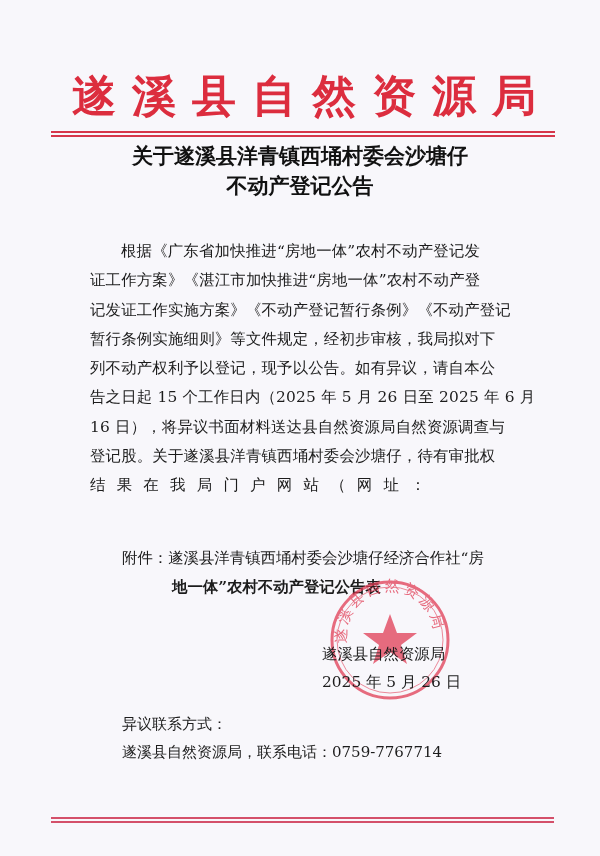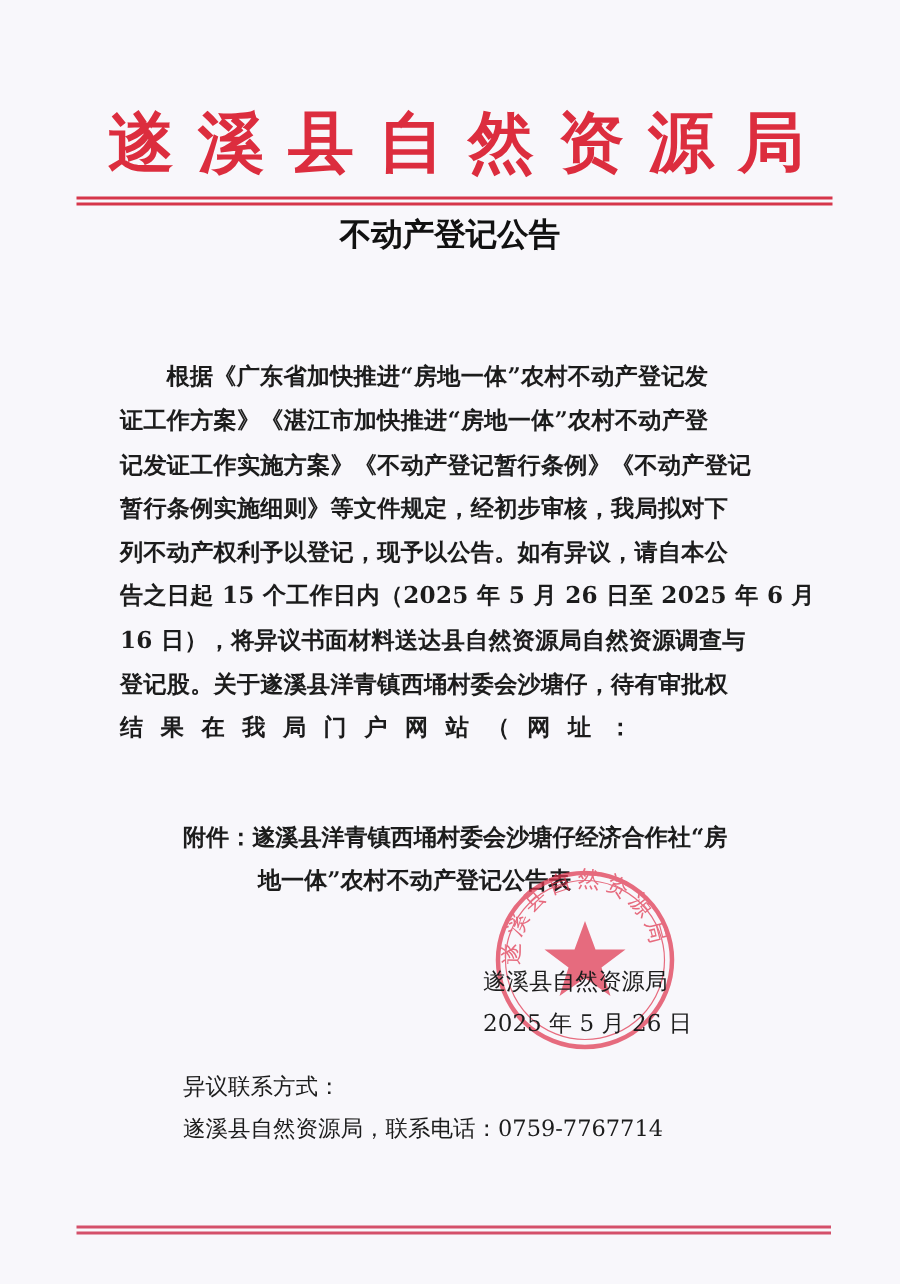--- a/index.html
+++ b/index.html
@@ -25,24 +25,23 @@
   .rule-bottom2 { position: absolute; left: 51px; top: 821px; width: 503px; height: 2px; background: #d4506a; }
 
   .notice-title {
     position: absolute; left: 0; top: 141px; width: 600px;
     text-align: center; font-weight: bold; font-size: 21px; line-height: 30px;
     color: #111;
   }
   .notice-title div { white-space: nowrap; }
 
   .body-text {
-    position: absolute; left: 80px; top: 237px; width: 452px;
+    position: absolute; left: 90px; top: 237px; width: 452px;
     font-size: 15.4px; line-height: 29.3px; letter-spacing: 0.2px;
     text-align: justify;
-    font-weight: bold;
   }
   .line { white-space: nowrap; display: flex; justify-content: space-between; }
   .line.left { justify-content: flex-start; }
   .indent { padding-left: 31px; }
 
   .attachment {
     position: absolute; left: 122px; top: 544px; width: 420px;
     font-size: 15.4px; line-height: 29px;
   }
   .attachment .att-label { display: inline-block; }
@@ -76,37 +75,38 @@
     <span>然</span>
     <span>资</span>
     <span>源</span>
     <span>局</span>
   </div>
 
   <div class="rule-top"></div>
   <div class="rule-top2"></div>
 
   <div class="notice-title">
+    <div>关于遂溪县洋青镇西埇村委会沙塘仔</div>
     <div>不动产登记公告</div>
   </div>
 
   <div class="body-text">
     <div class="line indent">根据《广东省加快推进“房地一体”农村不动产登记发</div>
     <div class="line">证工作方案》《湛江市加快推进“房地一体”农村不动产登</div>
     <div class="line">记发证工作实施方案》《不动产登记暂行条例》《不动产登记</div>
     <div class="line">暂行条例实施细则》等文件规定，经初步审核，我局拟对下</div>
     <div class="line">列不动产权利予以登记，现予以公告。如有异议，请自本公</div>
     <div class="line">告之日起 15 个工作日内（2025 年 5 月 26 日至 2025 年 6 月</div>
     <div class="line">16 日），将异议书面材料送达县自然资源局自然资源调查与</div>
     <div class="line">登记股。关于遂溪县洋青镇西埇村委会沙塘仔，待有审批权</div>
     <div class="line" style="word-spacing: 6px;">结 果 在 我 局 门 户 网 站 （ 网 址 ：</div>
   </div>
 
   <div class="attachment">
-    <div style="white-space:nowrap;font-weight:bold;">
+    <div style="white-space:nowrap;">
       <span class="att-label">附件：</span><span>遂溪县洋青镇西埇村委会沙塘仔经济合作社“房</span>
     </div>
     <div class="att-line2">地一体”农村不动产登记公告表</div>
   </div>
 
   <svg class="seal" viewBox="0 0 124 124">
     <circle cx="62" cy="62" r="58" fill="none" stroke="#e0364f" stroke-width="3"></circle>
     <circle cx="62" cy="62" r="53" fill="none" stroke="#e0364f" stroke-width="0.8"></circle>
     <polygon points="62,36 69,55 89,55 73,67 79,86 62,74 45,86 51,67 35,55 55,55" fill="#e0364f"></polygon>
     <defs>

